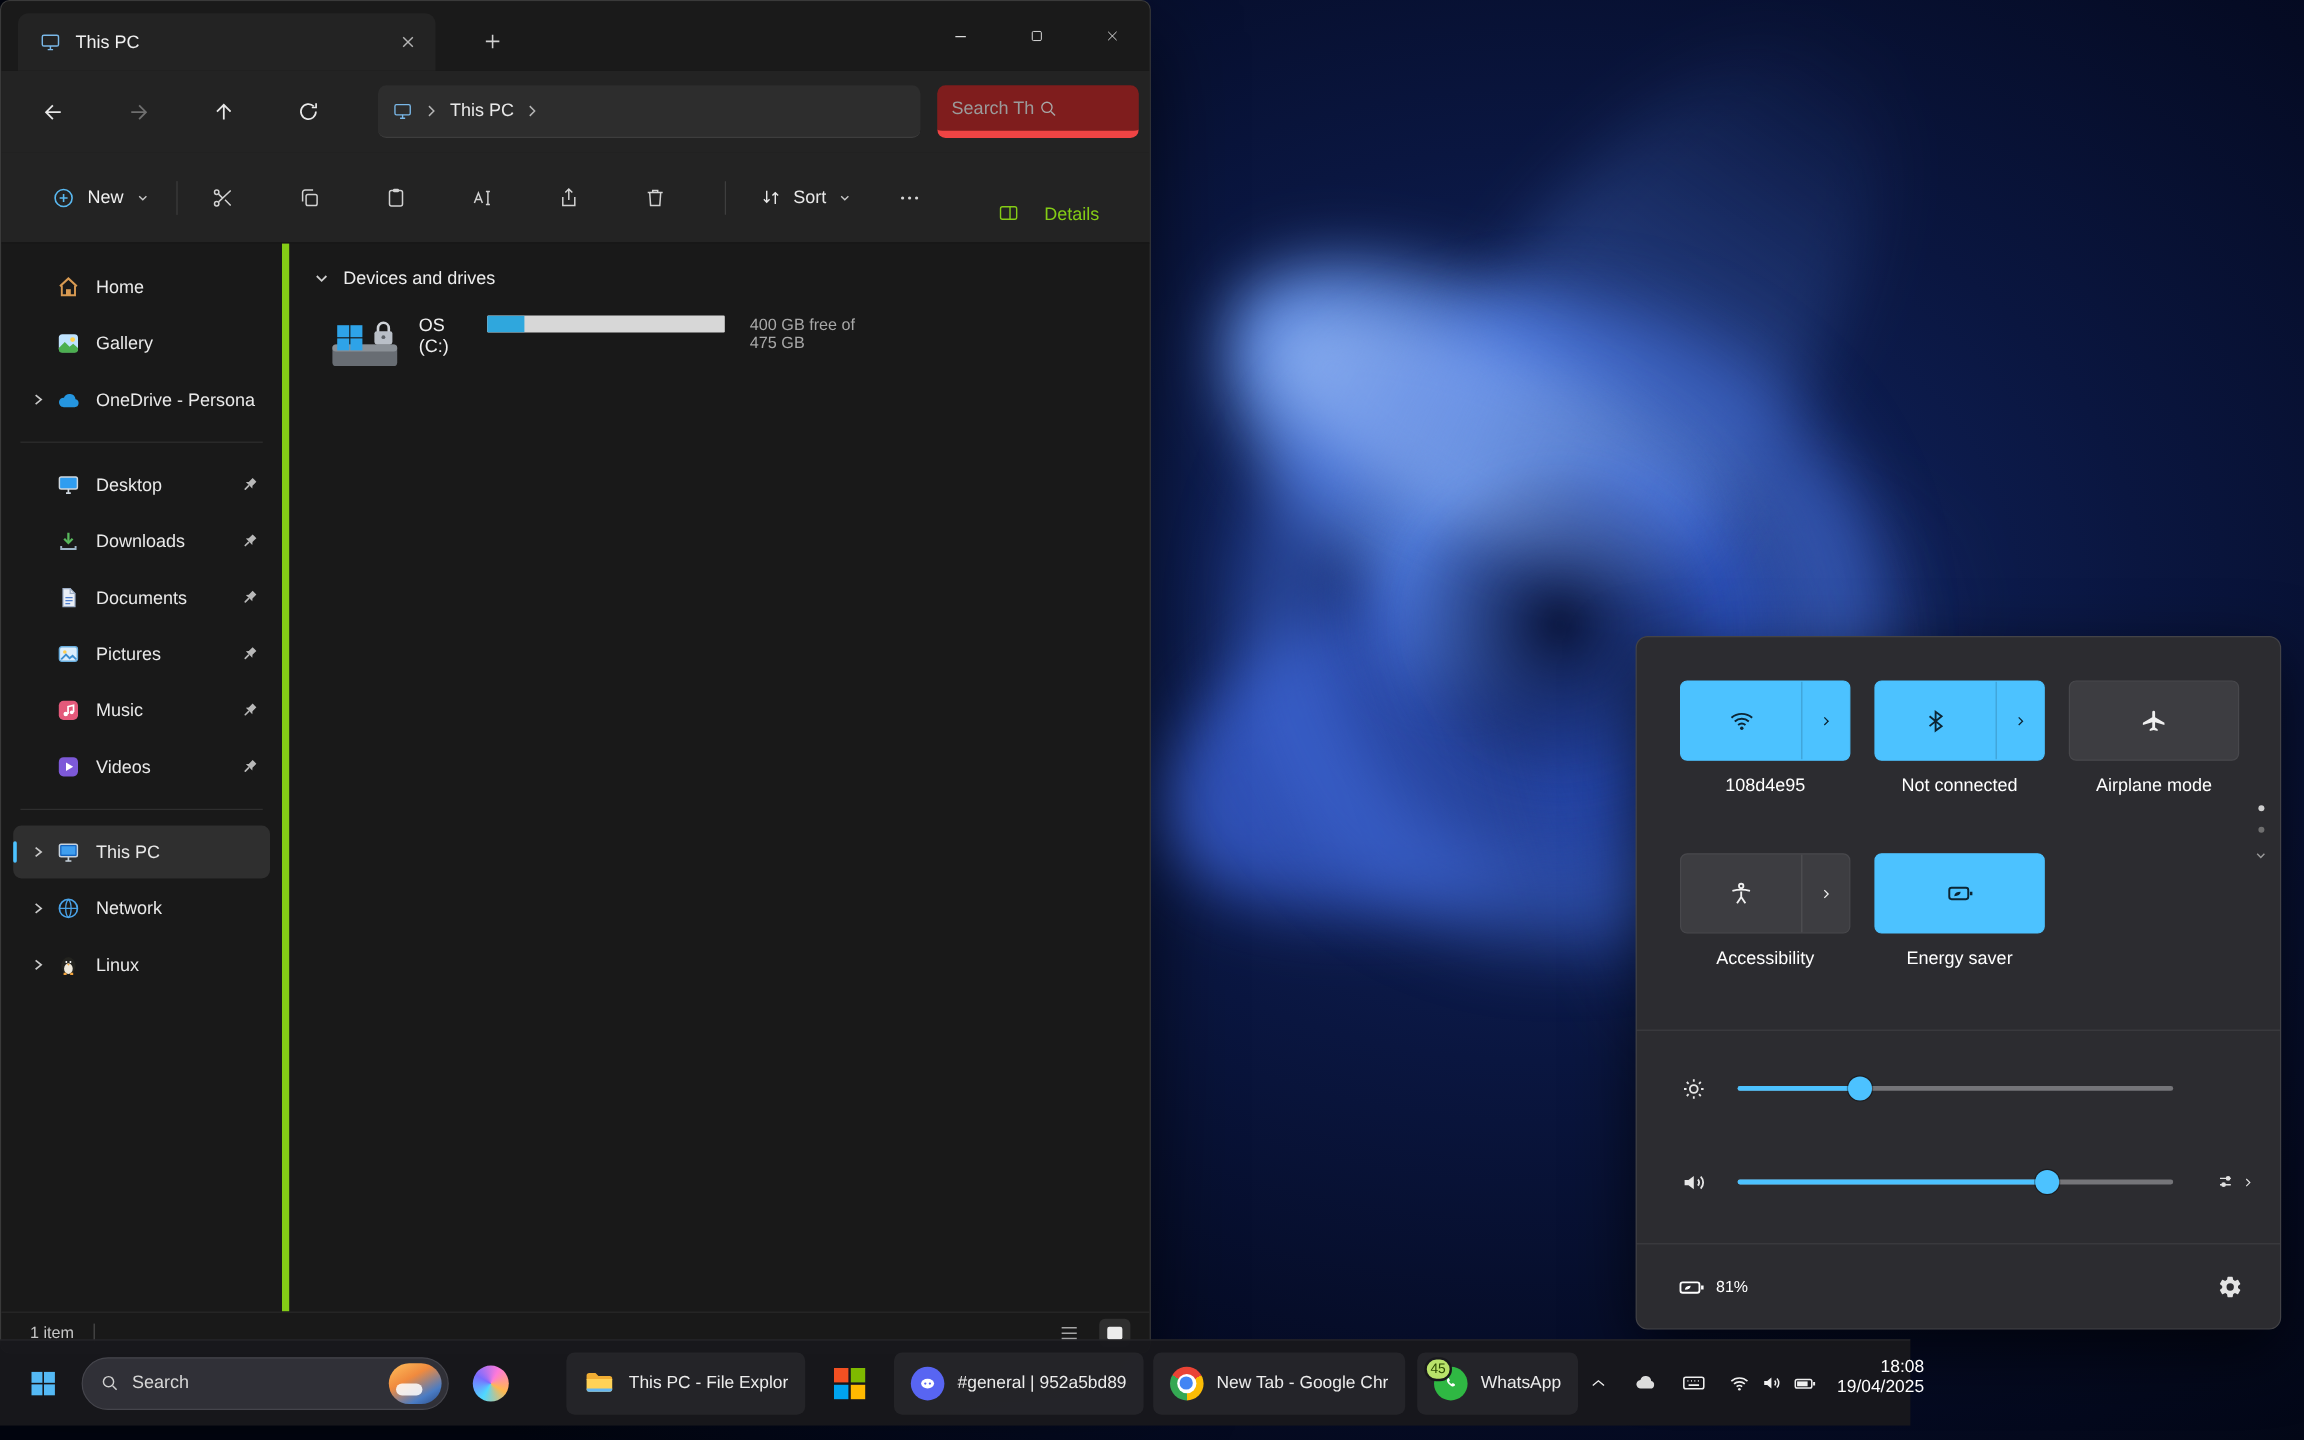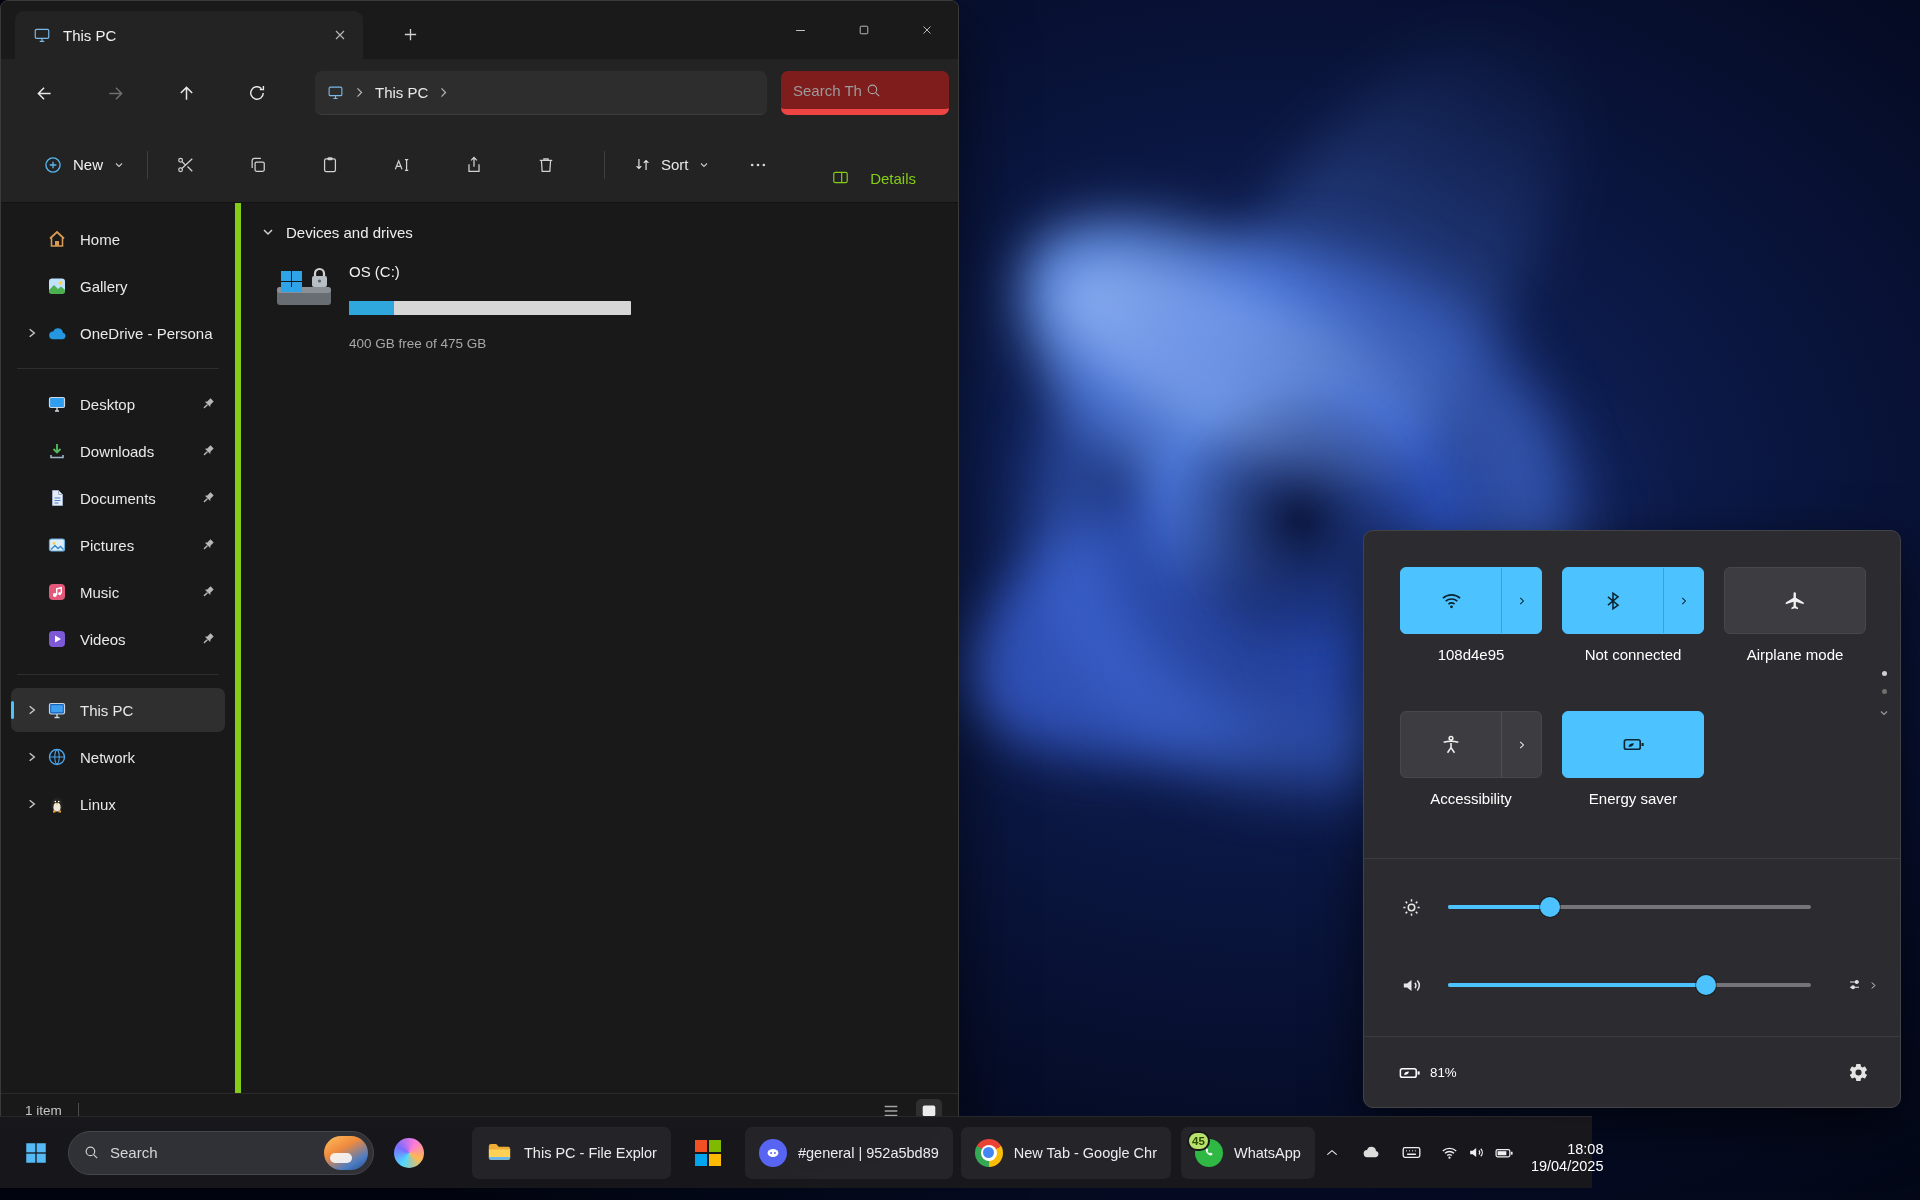--- a/index.html
+++ b/index.html
@@ -51,21 +51,21 @@
 .side-item.selected::before{content:"";position:absolute;left:0;top:13px;width:3px;height:18px;border-radius:2px;background:#4cc2ff}
 .chev-slot{width:26px;flex:none;display:flex;align-items:center;justify-content:center}
 .s-icon{width:24px;height:22px;flex:none;margin-right:11px;display:flex;align-items:center;justify-content:center}
 .s-label{flex:1;white-space:nowrap;overflow:hidden}
 .pin{flex:none;margin-left:6px}
 .side-sep{height:1px;background:#2e2e2e;margin:13px 16px}
 
 .content{flex:1;padding:14px 0 0 20px}
 .group-header{display:flex;align-items:center;gap:11px;height:30px;color:#ededed;font-size:15px}
 .drive{margin-top:10px;margin-left:6px;display:flex;gap:14px;align-items:flex-start;width:380px;padding:6px;border-radius:6px}
-.drive-info{display:flex;flex-direction:column;gap:21px;color:#f0f0f0;font-size:15px}
+.drive-info{display:flex;flex-direction:row;gap:21px;color:#f0f0f0;font-size:15px}
 .drive-bar{width:282px;height:14px;background:#d7d7d7;border-radius:1px;overflow:hidden}
 .drive-fill{height:100%;background:#2fa7dd}
 .drive-free{font-size:13.5px;color:#a8a8a8}
 
 .statusbar{height:34px;flex:none;background:#191919;border-top:1px solid #2a2a2a;display:flex;align-items:center;padding:0 16px 0 24px;color:#c6c6c6;font-size:13.5px}
 .sb-sep{width:1px;height:16px;background:#4d4d4d;margin-left:16px}
 .view-btns{margin-left:auto;display:flex;gap:12px;align-items:center}
 .vb{width:26px;height:24px;display:flex;align-items:center;justify-content:center;border-radius:5px}
 .vb.sel{background:#2f2f2f}
 
@@ -104,22 +104,22 @@
 .copilot{width:30px;height:30px;border-radius:50%;background:conic-gradient(from 210deg,#4fd8ff,#7a6bff,#ff7ad9,#ffb84f,#4fd8ff)}
 .tb-app{height:52px;border-radius:7px;background:rgba(255,255,255,.06);display:flex;align-items:center;gap:11px;padding:0 14px;color:#ececec;font-size:14.5px;white-space:nowrap;flex:none;position:relative}
 .tb-iconbtn{width:46px;height:52px;border-radius:7px;display:flex;align-items:center;justify-content:center;flex:none}
 .msgrid{width:26px;height:26px;display:grid;grid-template-columns:1fr 1fr;gap:2px}
 .msgrid i{display:block}
 .disc{width:28px;height:28px;border-radius:50%;background:#5865f2;display:flex;align-items:center;justify-content:center}
 .chrome{width:28px;height:28px;border-radius:50%;background:conic-gradient(from -60deg,#ea4335 0 120deg,#fbbc05 120deg 240deg,#34a853 240deg 360deg);position:relative}
 .chrome::before{content:"";position:absolute;inset:6px;border-radius:50%;background:#fff}
 .chrome::after{content:"";position:absolute;inset:8.5px;border-radius:50%;background:#4285f4}
 .wa{width:28px;height:28px;border-radius:50%;background:#2fb843;display:flex;align-items:center;justify-content:center}
-.badge{position:absolute;left:6px;top:4px;min-width:20px;height:20px;border-radius:10px;background:#b9e26a;color:#2a4a00;font-size:11.5px;font-weight:bold;display:flex;align-items:center;justify-content:center;border:2px solid #18181c;padding:0 3px}
-.tray{margin-left:auto;display:flex;align-items:flex-end;gap:6px;padding-right:10px}
+.badge{position:absolute;left:6px;top:4px;min-width:20px;height:20px;border-radius:10px;background:#b9e26a;color:#2a4a00;font-size:11.5px;font-weight:normal;display:flex;align-items:center;justify-content:center;border:2px solid #18181c;padding:0 3px}
+.tray{margin-left:auto;display:flex;align-items:flex-start;gap:6px;padding-right:10px}
 .tray-btn{height:44px;min-width:34px;border-radius:6px;display:flex;align-items:center;justify-content:center;color:#efefef;gap:8px;padding:0 5px}
 .clock{text-align:right;color:#fff;font-size:14.5px;line-height:17px;padding:0 10px 0 6px}
 .gap8{width:8px;flex:none}.gap12{width:12px;flex:none}.gap40{width:40px;flex:none}.gap14{width:14px;flex:none}.gap10{width:10px;flex:none}
 </style>
 </head>
 <body>
 
 <div class="desktop">
   <div class="petal p1"></div>
     <div class="petal p2"></div>

